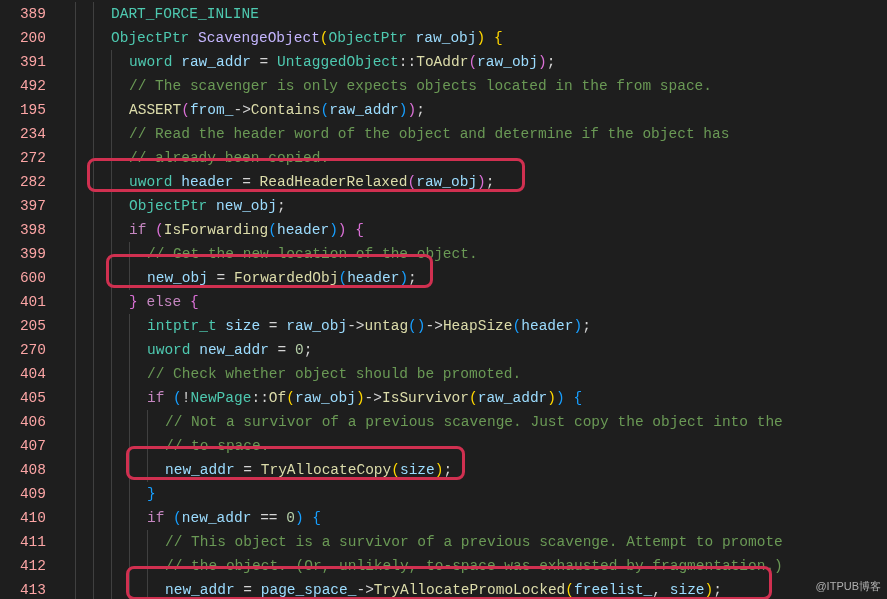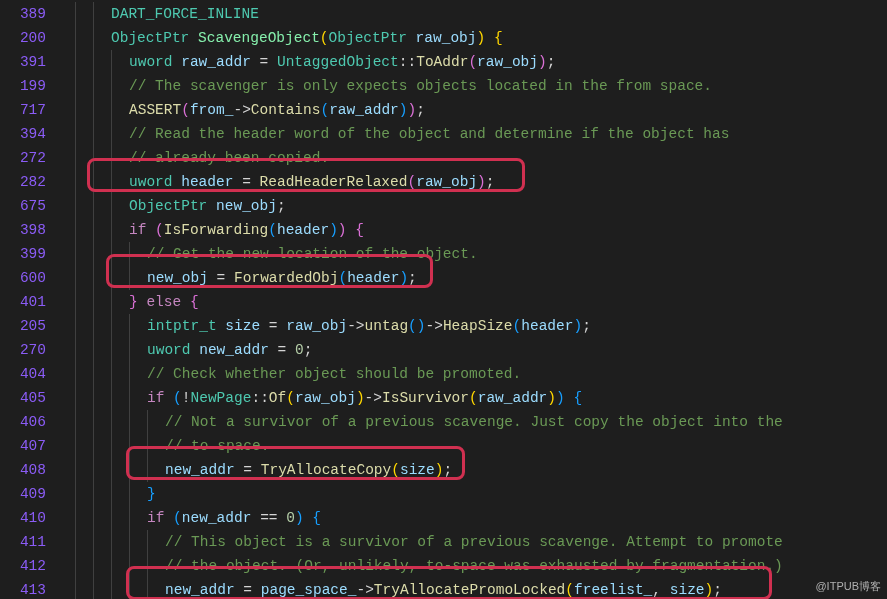--- a/index.html
+++ b/index.html
@@ -10,21 +10,21 @@
       line-height: 1.65;
       color: #d4d4d4;
       width: 887px;
       height: 599px;
       overflow: hidden;
       position: relative;
     }
     .editor { display: flex; width: 100%; height: 100%; }
     .gutter {
       background: #1e1e1e;
-      color: #8b5cf6;
+      color: #fca5a5;
       text-align: right;
       padding: 2px 10px 12px 8px;
       user-select: none;
       min-width: 56px;
     }
     .gutter div { height: 24px; line-height: 24px; }
     .code {
       flex: 1;
       padding: 2px 0 0 4px;
       white-space: pre;
@@ -33,21 +33,21 @@
     .code-line { height: 24px; line-height: 24px; position: relative; }
     .indent-guide {
       position: absolute;
       width: 1px;
       background: #404040;
       top: 0;
       bottom: 0;
     }
     .tk-keyword { color: #c586c0; }
     .tk-type { color: #4ec9b0; }
-    .tk-func { color: #86efac; }
+    .tk-func { color: #c4b5fd; }
     .tk-funccall { color: #dcdcaa; }
     .tk-var { color: #9cdcfe; }
     .tk-param { color: #9cdcfe; }
     .tk-num { color: #b5cea8; }
     .tk-comment { color: #6a9955; }
     .tk-op { color: #d4d4d4; }
     .tk-punc { color: #ffd700; }
     .tk-punc2 { color: #da70d6; }
     .tk-punc3 { color: #179fff; }
     .highlight-box {
@@ -68,26 +68,26 @@
     }
   </style>
 </head>
 <body>
 
 <div class="editor">
   <div class="gutter" id="gutter">
       <div>389</div>
       <div>200</div>
       <div>391</div>
-      <div>199</div>
-      <div>717</div>
-      <div>394</div>
+      <div>492</div>
+      <div>195</div>
+      <div>234</div>
       <div>272</div>
       <div>282</div>
-      <div>675</div>
+      <div>397</div>
       <div>398</div>
       <div>399</div>
       <div>600</div>
       <div>401</div>
       <div>205</div>
       <div>270</div>
       <div>404</div>
       <div>405</div>
       <div>406</div>
       <div>407</div>

